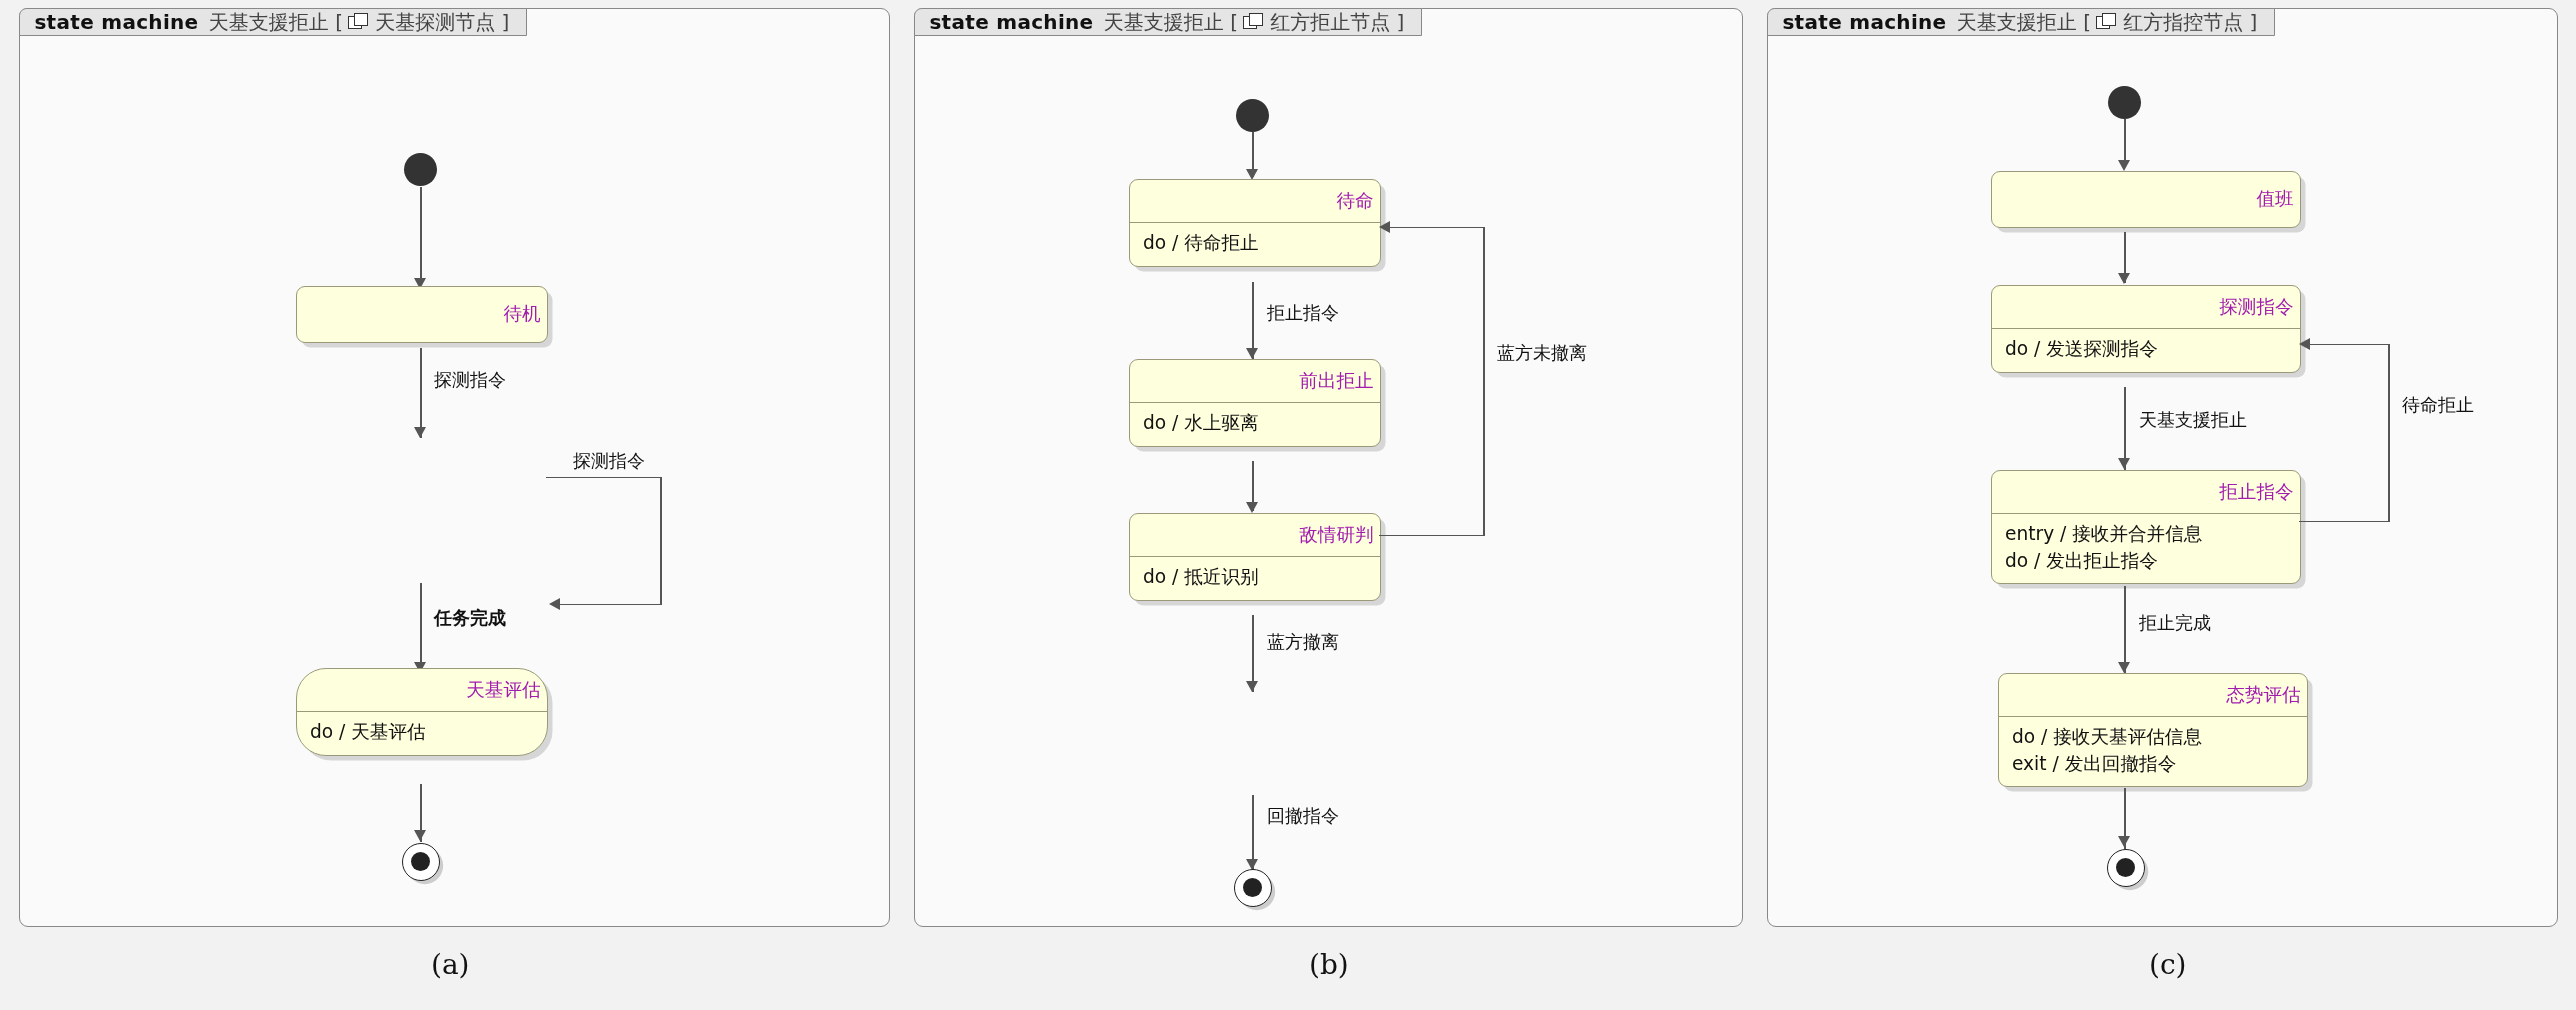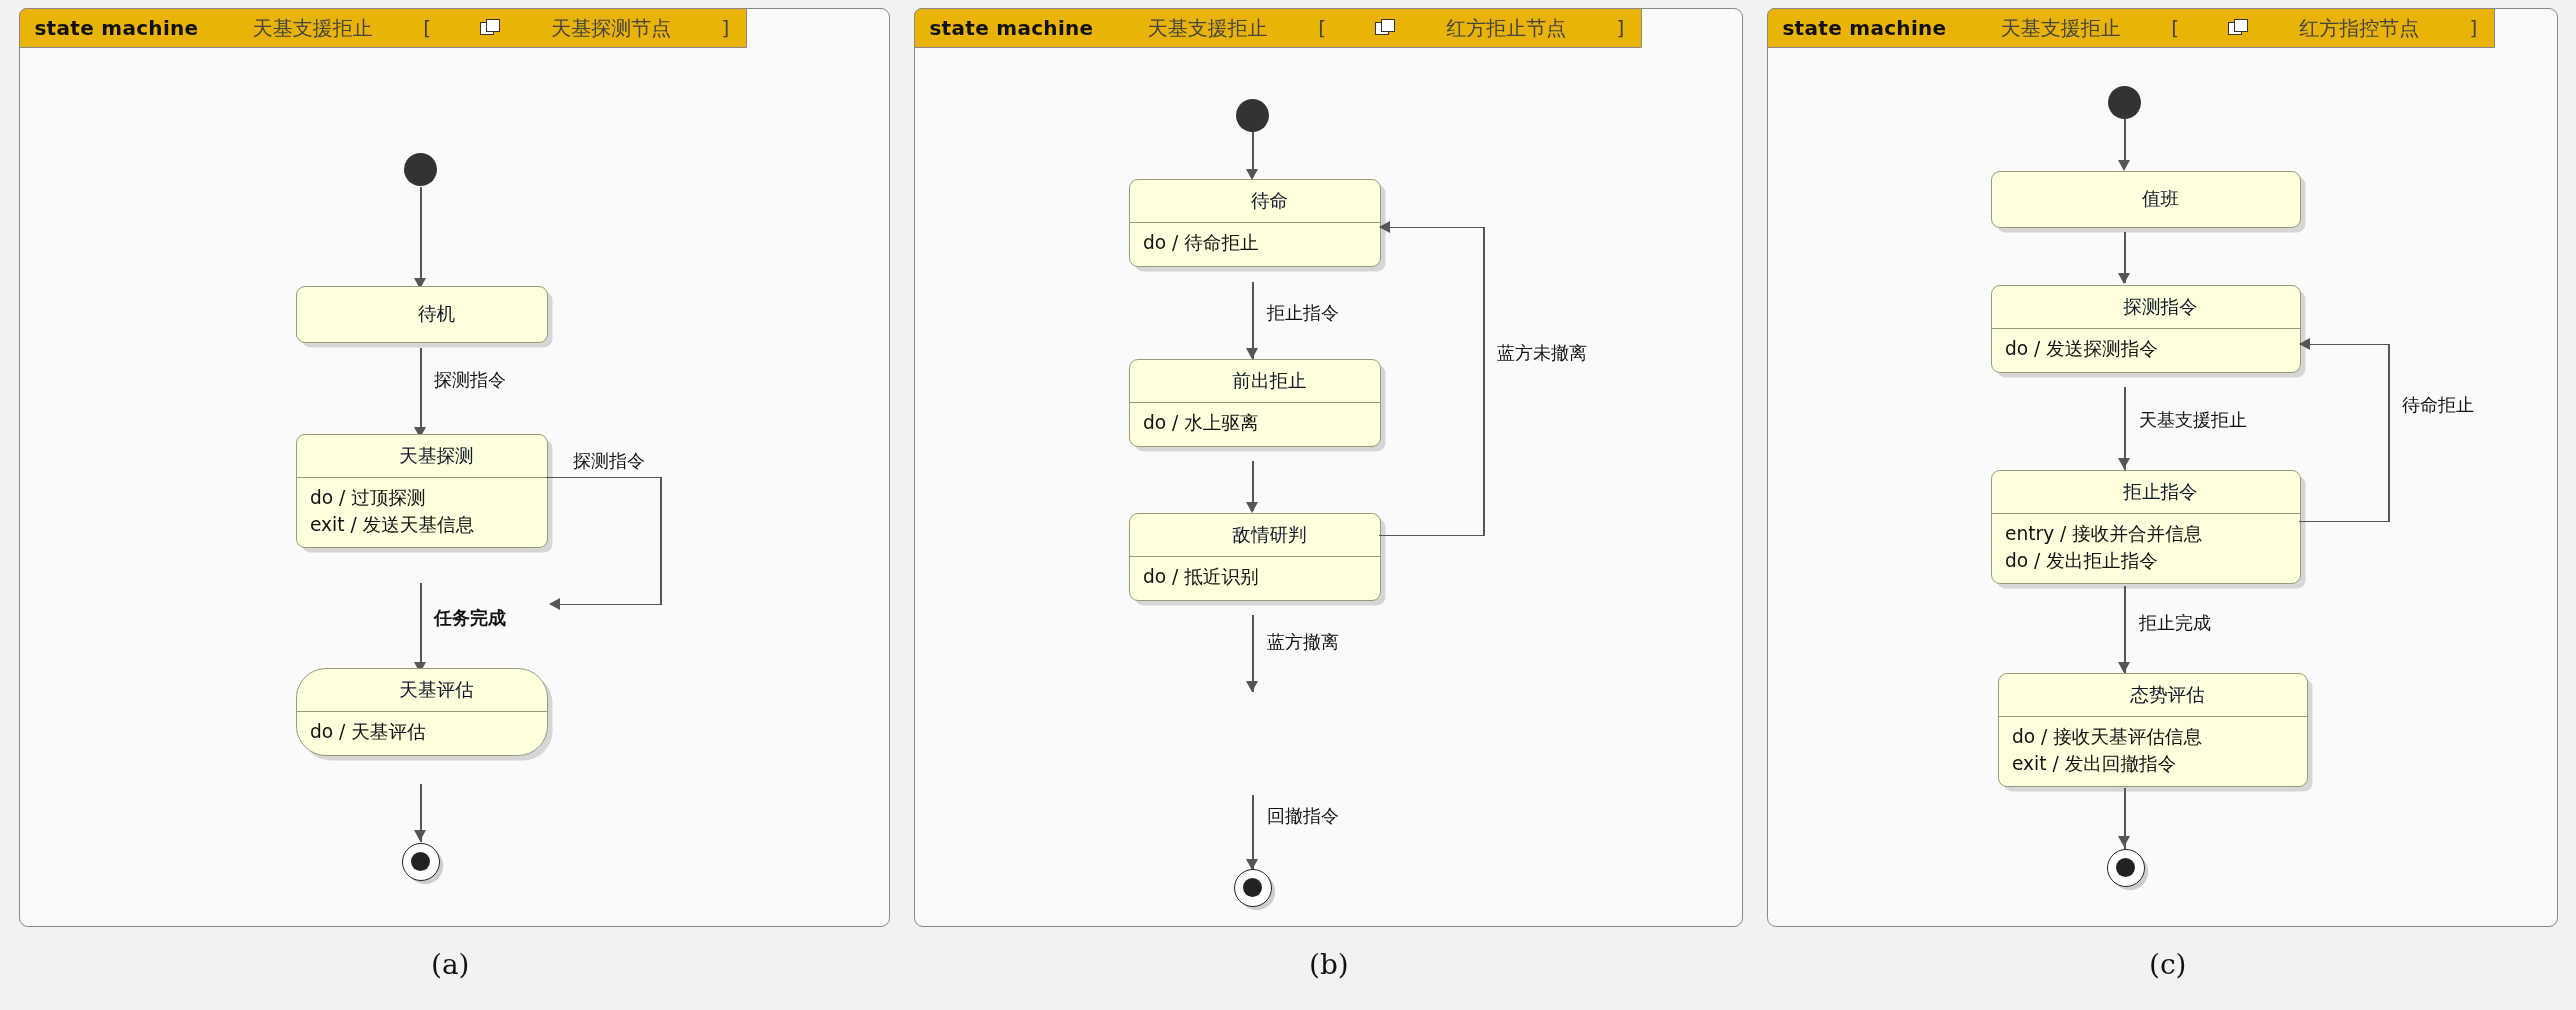--- a/index.html
+++ b/index.html
@@ -2,36 +2,36 @@
 <html style="font-size:10.3px"><head>
 <meta charset="utf-8">
 <style>
   html,body{margin:0;padding:0;background:#f2f2f2;}
   body{width:2576px;height:1010px;font-family:"DejaVu Sans","Liberation Sans",sans-serif;}
   .sheet{position:relative;width:2576px;height:1010px;}
   .panel{position:absolute;top:7.7px;height:917px;background:#fafafa;border:0.6px solid #888;border-radius:9px;}
   .panel.p1{left:19px;width:869px;}
   .panel.p2{left:914px;width:827px;}
   .panel.p3{left:1767px;width:789px;}
-  .frame-label{position:absolute;left:-0.6px;top:-0.6px;height:40px;display:flex;align-items:center;
-     padding:0 16.7px 0 14px;background:#eab308;border:0.6px solid #888;border-radius:7.7px 0 0 0;
-     box-sizing:border-box;white-space:nowrap;gap:44px;}
+  .frame-label{position:absolute;left:-0.6px;top:-0.6px;height:28px;display:flex;align-items:center;
+     padding:0 16.7px 0 14px;background:#e5e5e5;border:0.6px solid #888;border-radius:7.7px 0 0 0;
+     box-sizing:border-box;white-space:nowrap;}
   .frame-label::after{content:"";position:absolute;right:-0.6px;top:-0.6px;width:0;height:0;
      border-left:0 solid transparent;}
   .fl-kw{font-weight:bold;font-size:20px;color:#111;letter-spacing:0.3px;}
   .fl-name{font-size:20px;color:#444;margin-left:10.3px;}
   .fl-br{font-size:20px;color:#444;margin-left:6.4px;}
   .fl-ico{display:inline-block;width:22px;height:18px;margin:0 5.1px 0 5.1px;position:relative;vertical-align:middle;}
   .fl-ico i{position:absolute;box-sizing:border-box;border:1.3px solid #333;background:#fff;}
   .fl-ico i.b1{left:0;top:2.6px;width:14px;height:13px;}
   .fl-ico i.b2{left:6.4px;top:0;width:14px;height:13px;}
   
   .state{position:absolute;background:#feffdd;border:1px solid #9a9a7a;border-radius:9px;
      box-shadow:5.1px 5.1px 0 -0.6px rgba(0,0,0,.14);}
-  .state .title{font-size:18.6px;color:#0f172a;text-align:center;padding:8.3px 6.4px 7.7px;white-space:nowrap;margin-left:29px;}
+  .state .title{font-size:18.6px;color:#a21caf;text-align:right;padding:8.3px 6.4px 7.7px;white-space:nowrap;margin-left:29px;}
   .state .sep{height:1px;background:#9a9a7a;}
   .state .body{padding:7.7px 13px 9px;}
   .state .body div{font-size:18.6px;color:#111;white-space:nowrap;line-height:1.42;}
   .node-start{position:absolute;width:33px;height:33px;border-radius:50%;background:#333;}
   .node-end{position:absolute;width:36px;height:36px;border-radius:50%;border:1.9px solid #222;background:#fff;
      box-shadow:3.8px 3.8px 0 -0.6px rgba(0,0,0,.18);}
   .node-end::after{content:"";position:absolute;left:50%;top:50%;width:19px;height:19px;margin:-9.6px 0 0 -9.6px;
      border-radius:50%;background:#222;}
   .edge{position:absolute;background:#555;}
   .edge.v{width:1.5px;}
@@ -64,28 +64,20 @@
     <div class="arrow-down" style="left:394px;top:269px;"></div>
 
     <div class="state" style="left:276px;top:277px;width:250px;">
       <div class="title" style="padding:14px 6.4px 15.4px">待机</div>
     </div>
 
     <div class="edge v" style="left:400px;top:339px;height:90px;"></div>
     <div class="arrow-down" style="left:394px;top:418px;"></div>
     <div class="elabel" style="left:414px;top:359px;">探测指令</div>
 
-    <div class="state" style="left:276px;top:425px;width:250px;">
-      <div class="title">天基探测</div>
-      <div class="sep"></div>
-      <div class="body">
-        <div>do / 过顶探测</div>
-        <div>exit / 发送天基信息</div>
-      </div>
-    </div>
 
     <div class="edge h" style="left:526px;top:468px;width:115px;"></div>
     <div class="edge v" style="left:640px;top:468px;height:128px;"></div>
     <div class="edge h" style="left:539px;top:595px;width:103px;"></div>
     <div class="arrow-left" style="left:529px;top:589px;"></div>
     <div class="elabel" style="left:553px;top:440px;">探测指令</div>
 
     <div class="edge v" style="left:400px;top:574px;height:90px;"></div>
     <div class="arrow-down" style="left:394px;top:653px;"></div>
     <div class="elabel" style="left:414px;top:597px;font-weight:bold;">任务完成</div>

